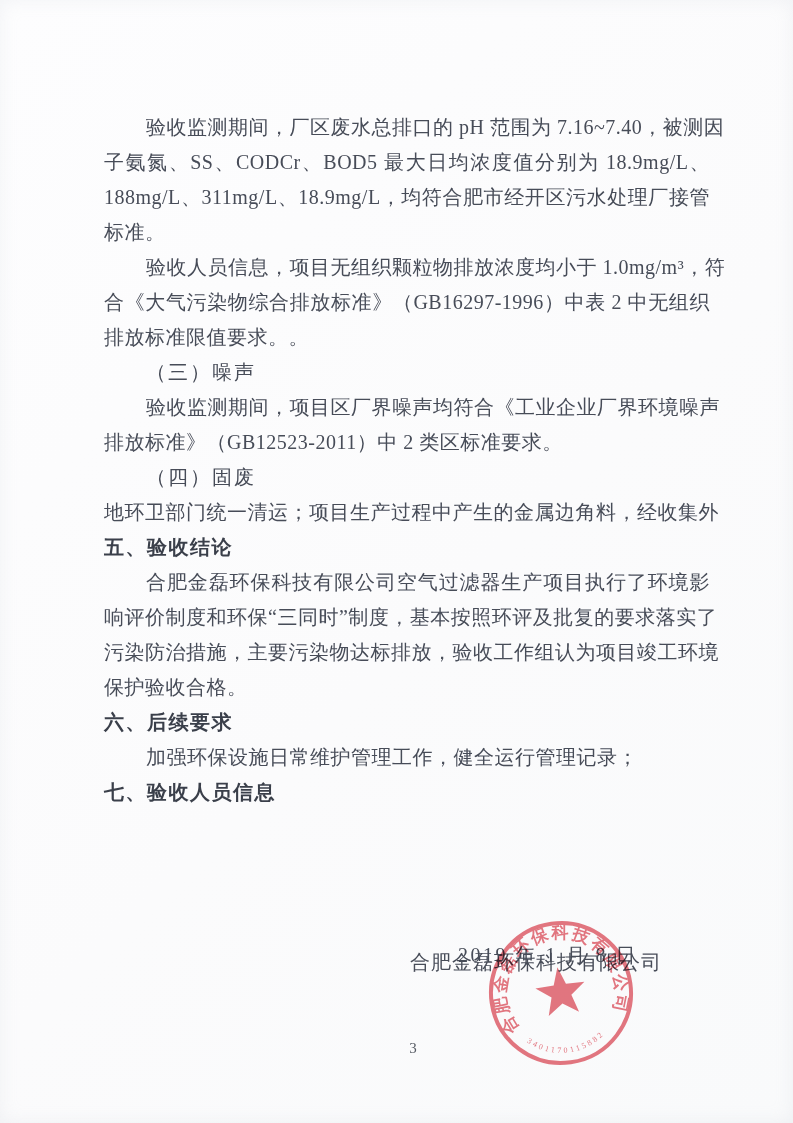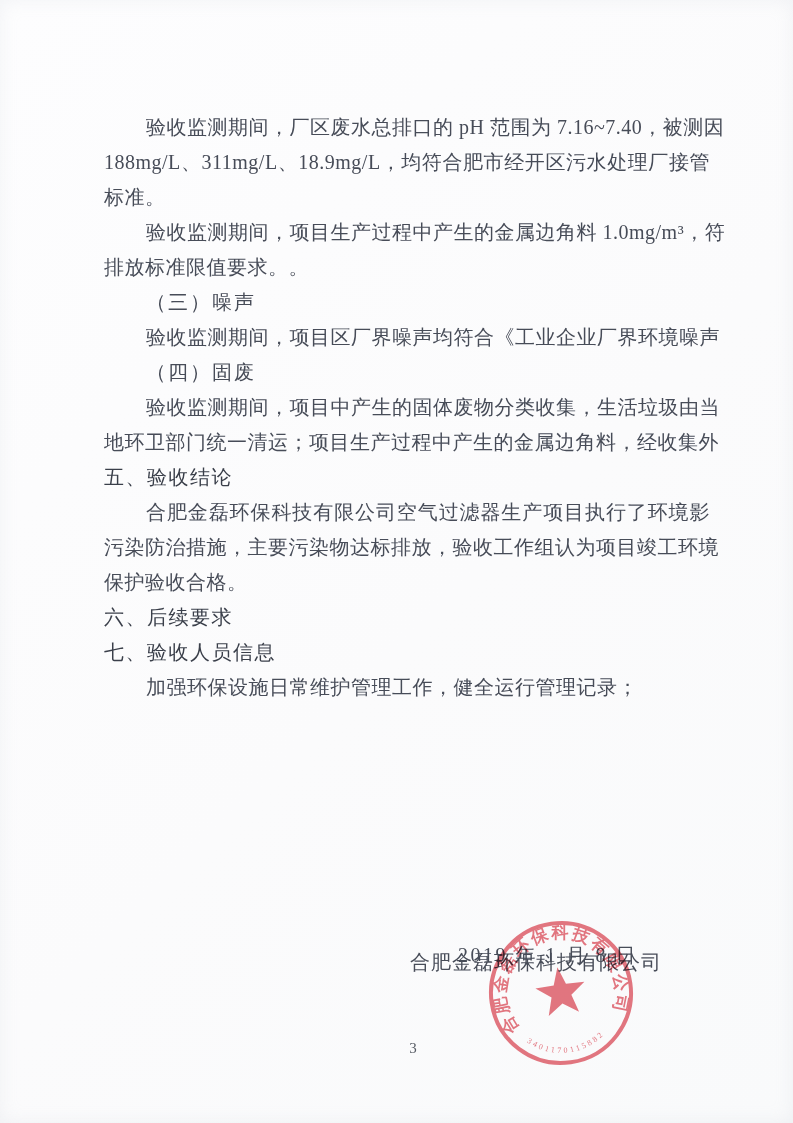--- a/index.html
+++ b/index.html
@@ -34,21 +34,21 @@
     overflow:visible;
   }
   .line.para.first{ text-indent:42px; }
   .line.para.last{ text-align-last:left; }
   .line.sub{
     text-indent:42px;
     text-align-last:left;
     letter-spacing:2px;
   }
   .line.heading{
-    font-weight:normal;
+    font-weight:bold;
     color:#3a3f4a;
     text-align-last:left;
     letter-spacing:1.5px;
   }
   .signature-company{
     position:absolute;
     left:406px;top:949px;
     width:260px;
     text-align:center;
     font-size:20px;
@@ -91,36 +91,39 @@
     fill:#e15965;
   }
 </style>
 </head>
 <body>
 
 <div class="page">
 
   <div class="content" id="doc-blocks">
       <div class="line para first">验收监测期间，厂区废水总排口的 pH 范围为 7.16~7.40，被测因</div>
+      <div class="line para">子氨氮、SS、CODCr、BOD5 最大日均浓度值分别为 18.9mg/L、</div>
       <div class="line para">188mg/L、311mg/L、18.9mg/L，均符合肥市经开区污水处理厂接管</div>
       <div class="line para last">标准。</div>
-      <div class="line para first">验收监测期间，项目生产过程中产生的金属边角料 1.0mg/m³，符</div>
+      <div class="line para first">验收人员信息，项目无组织颗粒物排放浓度均小于 1.0mg/m³，符</div>
+      <div class="line para">合《大气污染物综合排放标准》（GB16297-1996）中表 2 中无组织</div>
       <div class="line para last">排放标准限值要求。。</div>
       <div class="line sub last">（三）噪声</div>
       <div class="line para first">验收监测期间，项目区厂界噪声均符合《工业企业厂界环境噪声</div>
+      <div class="line para last">排放标准》（GB12523-2011）中 2 类区标准要求。</div>
       <div class="line sub last">（四）固废</div>
-      <div class="line para first">验收监测期间，项目中产生的固体废物分类收集，生活垃圾由当</div>
       <div class="line para">地环卫部门统一清运；项目生产过程中产生的金属边角料，经收集外</div>
       <div class="line heading last">五、验收结论</div>
       <div class="line para first">合肥金磊环保科技有限公司空气过滤器生产项目执行了环境影</div>
+      <div class="line para">响评价制度和环保“三同时”制度，基本按照环评及批复的要求落实了</div>
       <div class="line para">污染防治措施，主要污染物达标排放，验收工作组认为项目竣工环境</div>
       <div class="line para last">保护验收合格。</div>
       <div class="line heading last">六、后续要求</div>
+      <div class="line para first last">加强环保设施日常维护管理工作，健全运行管理记录；</div>
       <div class="line heading last">七、验收人员信息</div>
-      <div class="line para first last">加强环保设施日常维护管理工作，健全运行管理记录；</div>
     </div>
 
   <div class="signature-company">合肥金磊环保科技有限公司</div>
 
   <div class="signature-date">2019 年 1 月 8 日</div>
 
   <svg class="stamp" viewBox="0 0 160 160" xmlns="http://www.w3.org/2000/svg">
     <g transform="rotate(-8 80 80)">
       <circle cx="80" cy="80" r="70" fill="none" stroke="#e15965" stroke-width="4"></circle>
       <path id="sealTopArc" d="M 35 111.6 A 55 55 0 1 1 125 111.6" fill="none"></path>

